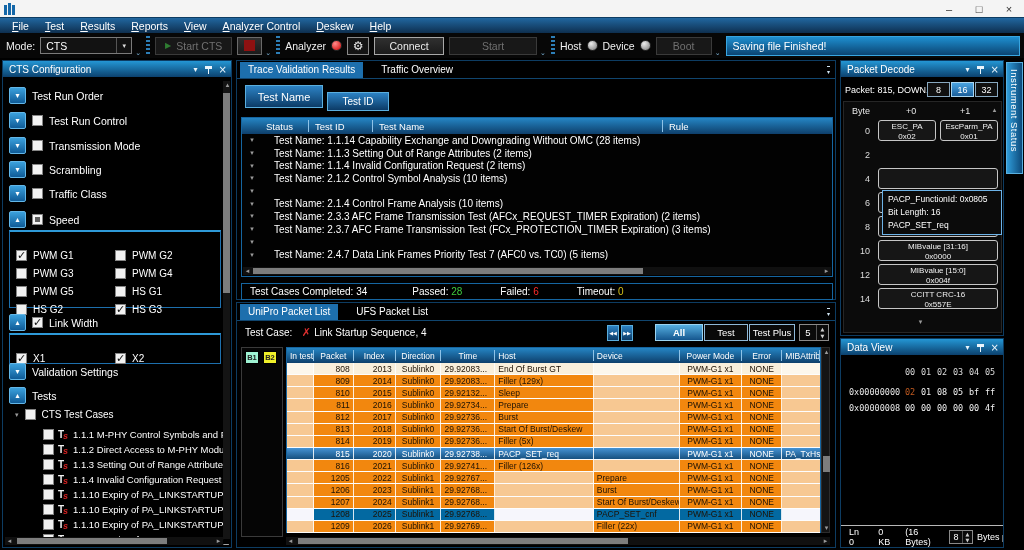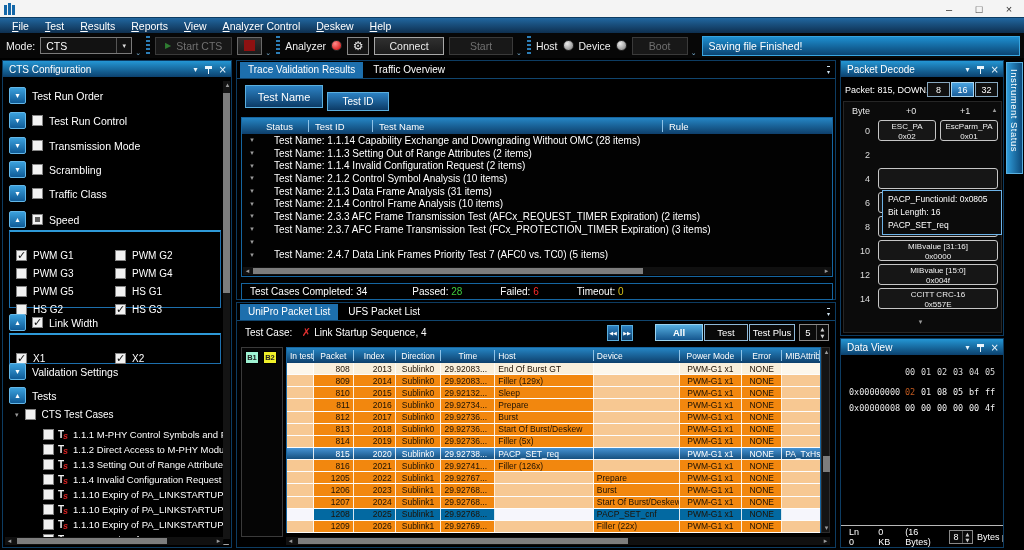--- a/index.html
+++ b/index.html
@@ -38,21 +38,21 @@
 
   
   .panel{position:absolute;background:#000;border:1px solid #0d3c62}
   .ptl{height:16px;background:linear-gradient(180deg,#2496d4,#0c416e);display:flex;align-items:center;padding:0 4px 0 6px;font-size:10px;color:#fff}
   .ptl .sp{flex:1}
   .ptl-ic{display:flex;gap:6px;align-items:center;color:#eaf5fc;font-size:8px;font-family:"DejaVu Sans",sans-serif}
   .pin{width:9px;height:9px;position:relative;display:inline-block}
   .pin::before{content:"";position:absolute;left:4px;top:4px;width:1.5px;height:5px;background:#eaf5fc}
   .pin::after{content:"";position:absolute;left:1px;top:1px;width:7px;height:3.5px;background:#eaf5fc}
   .xicon{font-size:10px;line-height:9px}
-  .tabrow{height:18px;display:flex;align-items:flex-end;gap:2px;background:#000;border-bottom:1px solid #10456e;padding-left:3px}
+  .tabrow{height:18px;display:flex;align-items:flex-end;gap:10px;background:#000;border-bottom:1px solid #10456e;padding-left:3px}
   .tab{padding:2px 8px 3px;font-size:10px;color:#fff;white-space:nowrap}
   .tab.active{background:#1d6fad}
   .pmenu{margin-left:auto;margin-right:5px;margin-bottom:3px;font-size:6px;color:#cfe4f2;border-top:1.5px solid #cfe4f2;padding-top:1px;font-family:"DejaVu Sans",sans-serif}
 
   
   #cts{left:2px;top:60px;width:230px;height:488px;overflow:hidden}
   .sect{position:absolute;left:6px;display:flex;align-items:center;gap:6px;font-size:10.5px;white-space:nowrap}
   .exp{width:17px;height:17px;background:linear-gradient(180deg,#3ba1dd,#0f5b97);border:1px solid #63b7e8;border-radius:2px;color:#fff;font-size:8px;display:flex;align-items:center;justify-content:center;font-family:"DejaVu Sans",sans-serif;flex:none}
   .cb{width:11px;height:11px;background:#f2f2f2;border:1px solid #858585;display:inline-block;position:relative;flex:none}
   .cb[data-state="checked"]::after{content:"✓";position:absolute;left:0;top:-2px;font-size:11px;font-weight:bold;color:#101010;font-family:"DejaVu Sans",sans-serif}
@@ -181,21 +181,21 @@
   <span class="ovf">⌄</span>
   <span class="grip"></span>
   <span class="tlabel">Analyzer</span>
   <span class="led red"></span>
   <span class="gearbtn">
       <span>⚙</span>
     </span>
   <span class="tbtn" style="width:70px;border-color:#a8a8a8">
       <span>Connect</span>
     </span>
-  <span class="tbtn disabled" style="width:64px">
+  <span class="tbtn disabled" style="width:88px">
       <span>Start</span>
     </span>
   <span class="ovf">⌄</span>
   <span class="grip"></span>
   <span class="tlabel">Host</span>
   <span class="led gray"></span>
   <span class="tlabel">Device</span>
   <span class="led gray"></span>
   <span class="tbtn disabled" style="width:56px">
       <span>Boot</span>
@@ -445,21 +445,20 @@
 
         <div class="trow">
           <span class="texp">▾</span>
           <span class="ticon" data-status="pass"></span>
           <span>Test Name: 2.1.2 Control Symbol Analysis (10 items)</span>
         </div>
 
         <div class="trow">
           <span class="texp">▾</span>
           <span class="ticon" data-status="fail"></span>
-          <span>Test Name: 2.1.3 Data Frame Analysis (31 items)</span>
         </div>
 
         <div class="trow">
           <span class="texp">▾</span>
           <span class="ticon" data-status="pass"></span>
           <span>Test Name: 2.1.4 Control Frame Analysis (10 items)</span>
         </div>
 
         <div class="trow">
           <span class="texp">▾</span>

